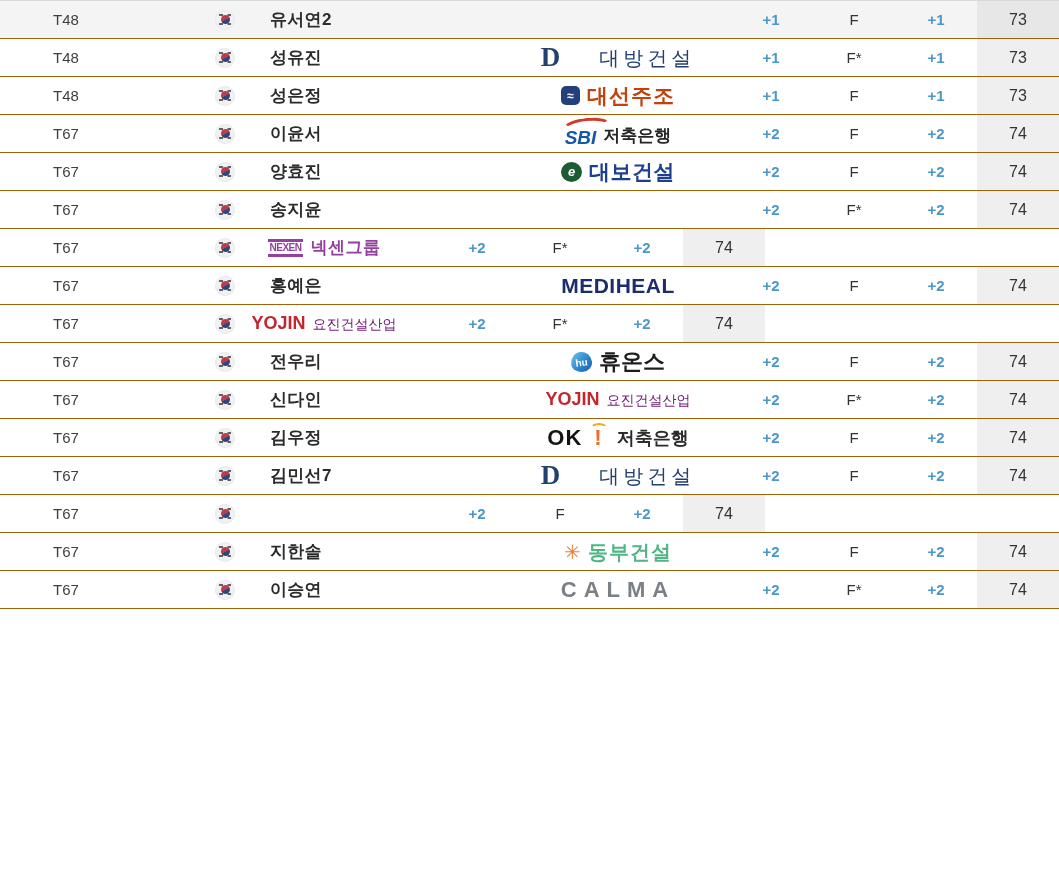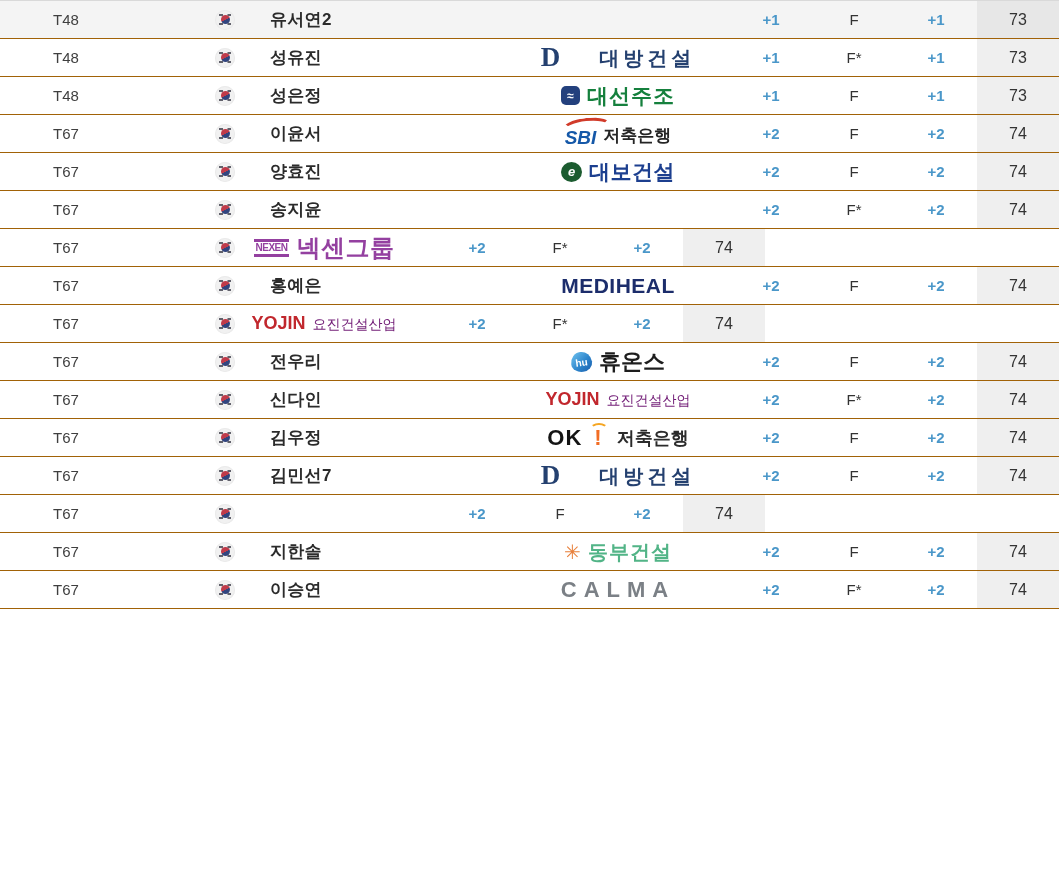--- a/index.html
+++ b/index.html
@@ -35,30 +35,30 @@
   }
   .flag::after{
     content:"";position:absolute;left:4px;top:4.5px;width:3.5px;height:2px;background:#4a4a55;opacity:.85;
     box-shadow:8.5px 9px 0 #4a4a55,8.5px 0 0 #4a4a55,0 9px 0 #4a4a55;
   }
 
   
   .logo{display:flex;align-items:center;gap:7px;white-space:nowrap;}
   .logo .lbl{line-height:1;}
   .logo-daebang .mark{font-family:"Liberation Serif","DejaVu Serif",serif;font-weight:700;font-size:27px;line-height:.85;color:#24406f;}
-  .logo-daebang .lbl{font-size:20px;font-weight:700;color:#24406f;letter-spacing:4px;padding-left:32px;}
+  .logo-daebang .lbl{font-size:20px;font-weight:400;color:#24406f;letter-spacing:4px;padding-left:32px;}
   .logo-daesun .mark{width:19px;height:19px;border-radius:5px;background:#23407d;color:#fff;font-size:12px;font-weight:700;display:flex;align-items:center;justify-content:center;}
-  .logo-daesun .lbl{font-size:21px;font-weight:900;color:#15803d;letter-spacing:1px;}
+  .logo-daesun .lbl{font-size:21px;font-weight:900;color:#c2410c;letter-spacing:1px;}
   .logo-sbi .mark{position:relative;font-style:italic;font-weight:900;font-size:19px;color:#1558a8;margin-top:8px;letter-spacing:0;}
   .logo-sbi .mark::before{content:"";position:absolute;top:-9px;left:-3px;width:44px;height:14px;border:3px solid transparent;border-top-color:#d13b2a;border-radius:50%;transform:rotate(-6deg);}
   .logo-sbi .lbl{font-size:17px;font-weight:700;color:#252525;margin-top:4px;}
   .logo-daebo .mark{width:21px;height:20px;border-radius:50%;background:#1c5c30;color:#fff;font-weight:900;font-style:italic;font-size:13px;display:flex;align-items:center;justify-content:center;}
   .logo-daebo .lbl{font-size:21px;font-weight:900;color:#1c3f8f;letter-spacing:0.5px;}
   .logo-nexen .mark{font-size:10px;font-weight:900;color:#9440a0;border-top:3px solid #9440a0;border-bottom:3px solid #9440a0;padding:0 2px;line-height:1.2;letter-spacing:-0.5px;}
-  .logo-nexen .lbl{font-size:24px;font-weight:900;color:#9440a0;letter-spacing:0.5px;}
+  .logo-nexen .lbl{font-size:17px;font-weight:900;color:#9440a0;letter-spacing:0.5px;}
   .logo-mediheal .lbl{font-size:21px;font-weight:800;color:#1c2d6b;letter-spacing:0.5px;}
   .logo-yojin .mark{font-size:18px;font-weight:700;color:#c1272d;letter-spacing:0;}
   .logo-yojin .lbl{font-size:14px;font-weight:400;color:#701a75;}
   .logo-huons .mark{width:21px;height:20px;border-radius:50% 50% 48% 52%/55% 55% 45% 45%;background:linear-gradient(140deg,#6cc0ee 5%,#2e86cc 55%,#1b5fae 100%);color:#fff;font-size:10px;font-weight:800;display:flex;align-items:center;justify-content:center;transform:rotate(-8deg);}
   .logo-huons .lbl{font-size:22px;font-weight:900;color:#1d1d1d;}
   .logo-ok{gap:12px;}
   .logo-ok .mark{font-size:22px;font-weight:900;color:#141414;letter-spacing:1px;}
   .logo-ok .bang{position:relative;font-size:22px;font-weight:900;color:#f26d24;margin-right:3px;}
   .logo-ok .bang::before{content:"";position:absolute;top:-2px;left:-4px;width:14px;height:8px;border:2.5px solid transparent;border-top-color:#f5a623;border-radius:50%;}
   .logo-ok .lbl{font-size:18px;font-weight:800;color:#2b2b2b;}

